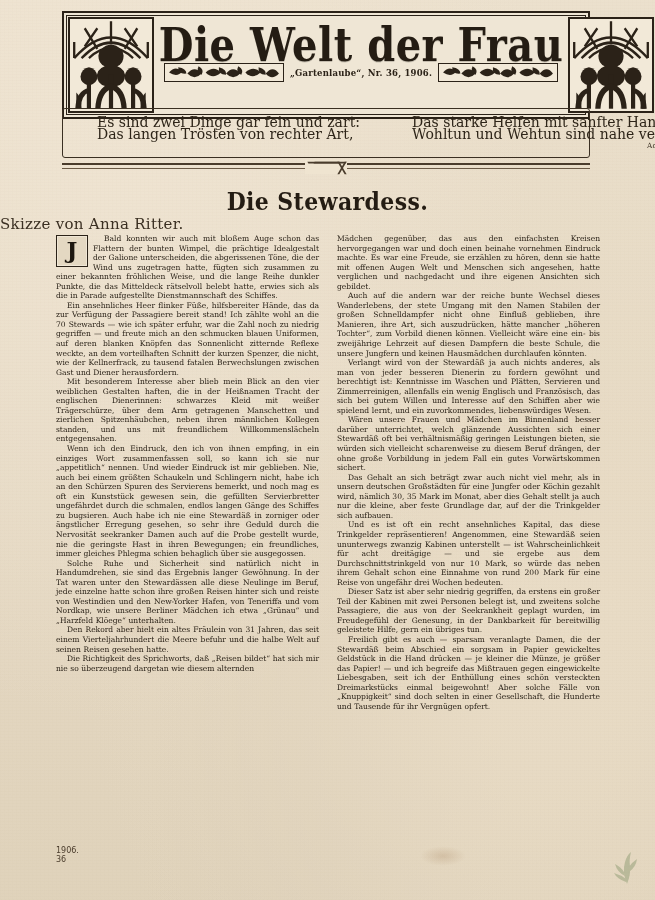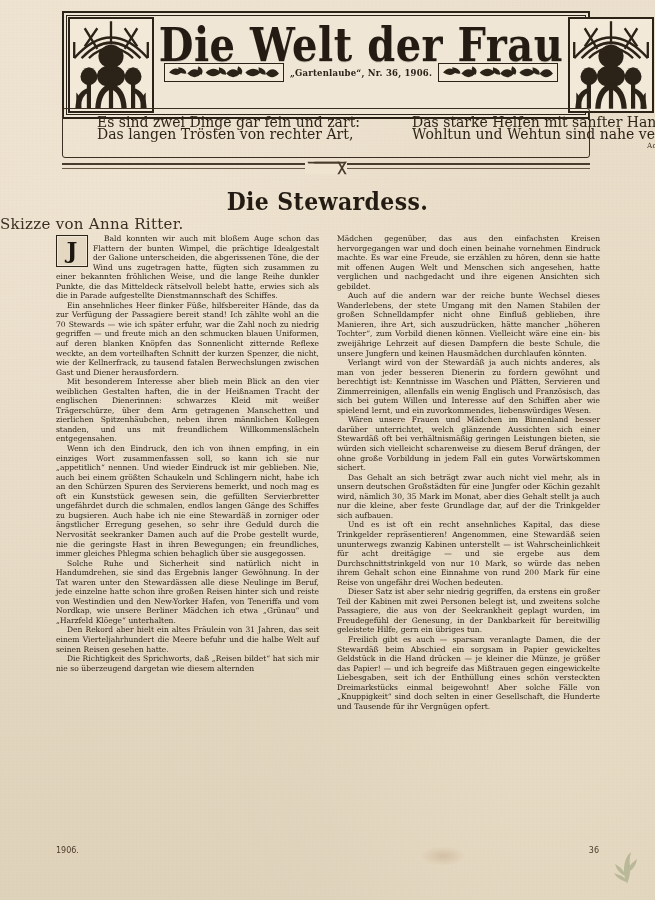--- a/index.html
+++ b/index.html
@@ -96,21 +96,21 @@
   }
   .col p.noind{text-indent:0;}
   .dropcap{
     float:left;width:30px;height:30px;margin:1px 5px 0 0;
     border:1.5px solid #2b2218;background:#e4d8c2;
     color:#1d1710;font-size:23px;font-weight:bold;line-height:28px;text-align:center;
     box-shadow:inset 0 0 0 1px #efe6d5;
   }
 
   
-  .footer{position:absolute;left:56px;right:56px;top:846px;display:flex;justify-content:space-between;}
+  .footer{position:absolute;left:56px;right:56px;top:846px;display:flex;justify-content:space-between;flex-direction:column;}
   .footer span{font-size:8px;color:#4a3c2c;font-family:"DejaVu Sans", sans-serif;}
   .corner-orn{position:absolute;right:12px;bottom:14px;width:34px;height:38px;opacity:.55;}
 </style>
 </head>
 <body>
 
 <div class="page">
   <div class="grain"></div>
 
   <div class="foxing" style="left:420px;top:846px;width:46px;height:20px;background:radial-gradient(ellipse,rgba(150,110,70,.22),rgba(150,110,70,0) 70%);"></div>

